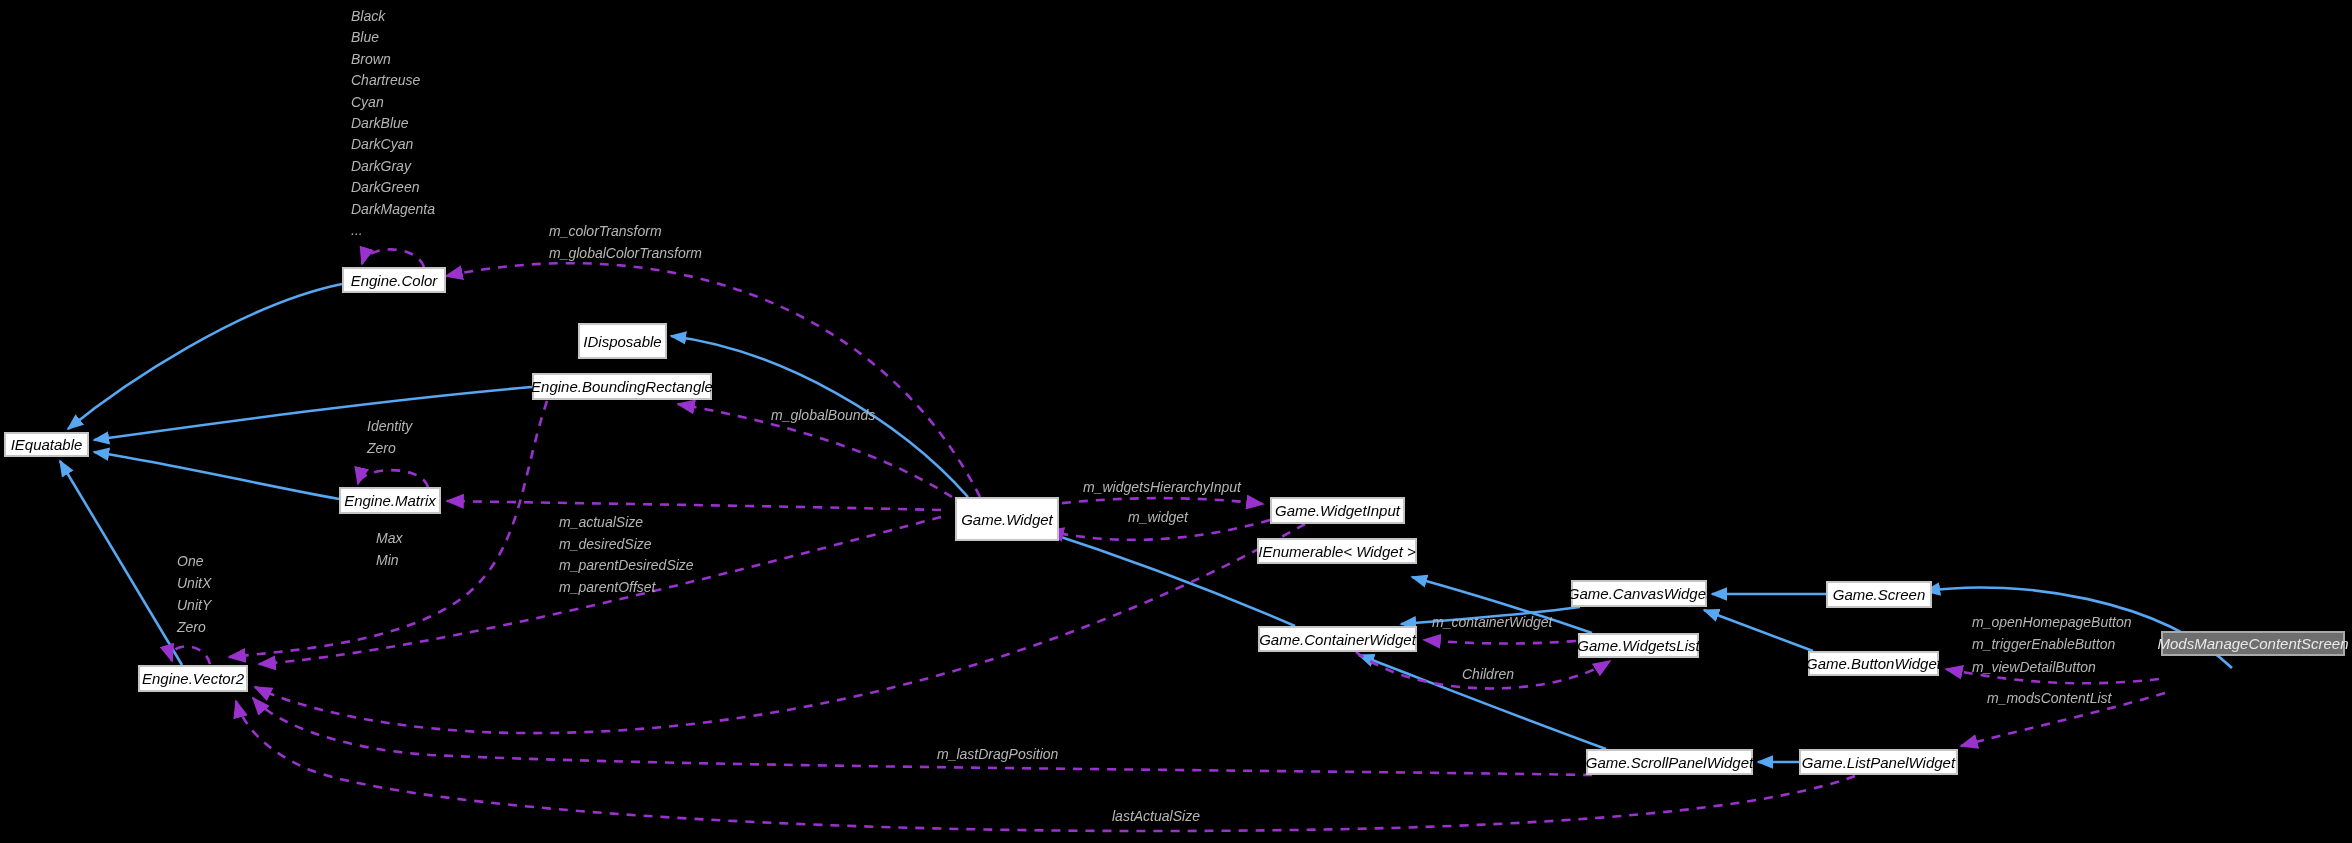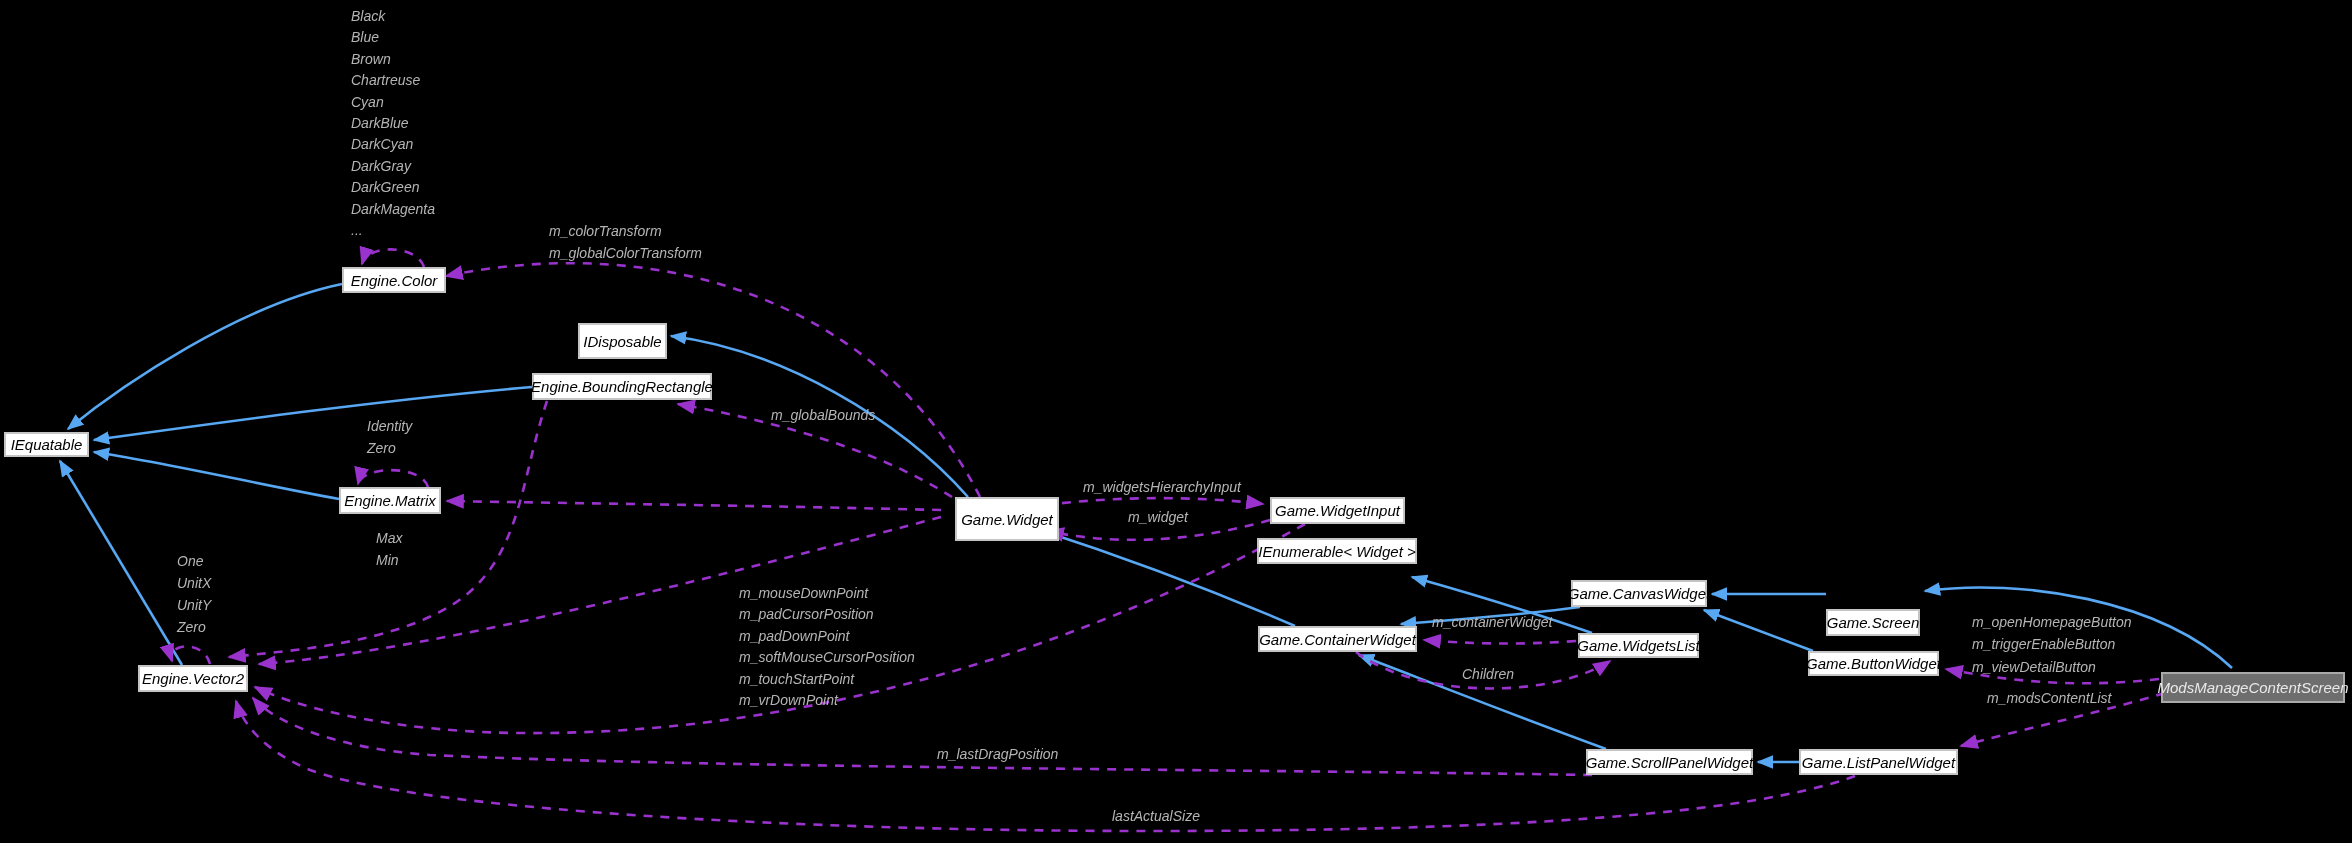--- a/index.html
+++ b/index.html
@@ -124,29 +124,27 @@
     <div>Min</div>
   </div>
 
   <div class="elabel" style="left:177px;top:550px;line-height:22px">
     <div>One</div>
     <div>UnitX</div>
     <div>UnitY</div>
     <div>Zero</div>
   </div>
 
+  <div class="elabel" style="left:559px;top:512px;line-height:21.6px">
+    <div>m_actualSize</div>
+    <div>m_desiredSize</div>
+    <div>m_parentDesiredSize</div>
+    <div>m_parentOffset</div>
+  </div>
 
-  <div class="elabel" style="left:739px;top:583px;line-height:21.4px">
-    <div>m_mouseDownPoint</div>
-    <div>m_padCursorPosition</div>
-    <div>m_padDownPoint</div>
-    <div>m_softMouseCursorPosition</div>
-    <div>m_touchStartPoint</div>
-    <div>m_vrDownPoint</div>
-  </div>
 
   <div class="elabel" style="left:1083px;top:479px">
     <div>m_widgetsHierarchyInput</div>
   </div>
 
   <div class="elabel" style="left:1128px;top:509px">
     <div>m_widget</div>
   </div>
 
   <div class="elabel" style="left:1432px;top:614px">
@@ -179,20 +177,20 @@
   <div class="node" style="left:578px;top:323px;width:89px;height:36px">IDisposable</div>
   <div class="node" style="left:532px;top:373px;width:180px;height:27px">Engine.BoundingRectangle</div>
   <div class="node" style="left:4px;top:432px;width:85px;height:25px">IEquatable</div>
   <div class="node" style="left:339px;top:487px;width:102px;height:27px">Engine.Matrix</div>
   <div class="node" style="left:138px;top:665px;width:110px;height:27px">Engine.Vector2</div>
   <div class="node" style="left:955px;top:497px;width:104px;height:44px">Game.Widget</div>
   <div class="node" style="left:1270px;top:497px;width:135px;height:27px">Game.WidgetInput</div>
   <div class="node" style="left:1257px;top:538px;width:160px;height:26px">IEnumerable&lt; Widget &gt;</div>
   <div class="node" style="left:1258px;top:626px;width:159px;height:26px">Game.ContainerWidget</div>
   <div class="node" style="left:1571px;top:580px;width:136px;height:27px">Game.CanvasWidget</div>
-  <div class="node" style="left:1826px;top:609px;width:94px;height:27px">Game.Screen</div>
+  <div class="node" style="left:1826px;top:581px;width:106px;height:27px">Game.Screen</div>
   <div class="node" style="left:1578px;top:633px;width:121px;height:25px">Game.WidgetsList</div>
   <div class="node" style="left:1808px;top:651px;width:131px;height:25px">Game.ButtonWidget</div>
-  <div class="node highlight" style="left:2161px;top:672px;width:184px;height:31px">ModsManageContentScreen</div>
+  <div class="node highlight" style="left:2161px;top:631px;width:184px;height:25px">ModsManageContentScreen</div>
   <div class="node" style="left:1586px;top:749px;width:167px;height:26px">Game.ScrollPanelWidget</div>
   <div class="node" style="left:1799px;top:749px;width:159px;height:26px">Game.ListPanelWidget</div>
 
 </div>
 
 </body></html>

